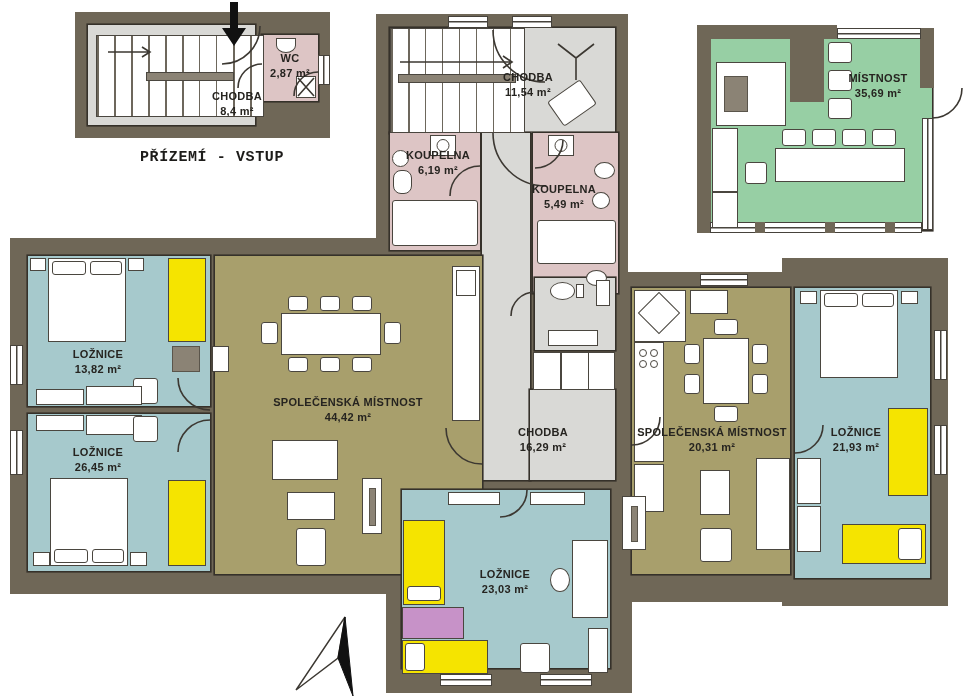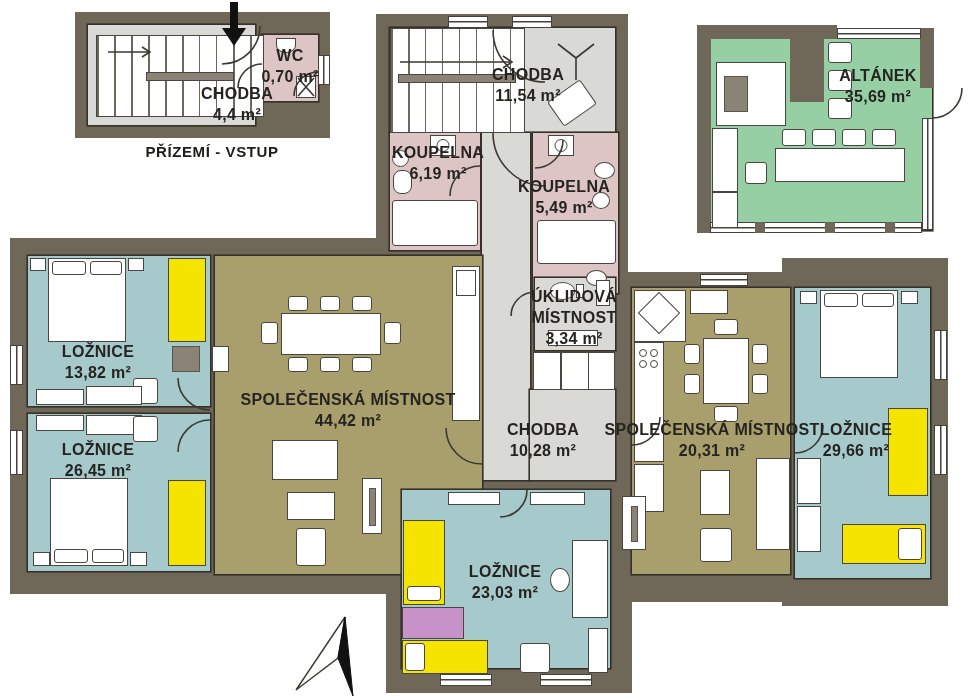--- a/index.html
+++ b/index.html
@@ -20,21 +20,21 @@
   .circle{border-radius:50%;}
   .stairs{position:absolute;background:#fff;border:1.5px solid #4a463f;box-sizing:border-box;z-index:3;
           background-image:repeating-linear-gradient(90deg,#6d675c 0 1.5px,transparent 1.5px 17px);}
   .rail{position:absolute;background:#8b8375;border:1px solid #4a463f;box-sizing:border-box;z-index:4;}
   .win{position:absolute;background:#fff;border:1px solid #46423b;box-sizing:border-box;z-index:3;background-repeat:no-repeat;}
   .win-h{background-image:linear-gradient(#46423b,#46423b);background-size:100% 1.5px;background-position:center;}
   .win-v{background-image:linear-gradient(#46423b,#46423b);background-size:1.5px 100%;background-position:center;}
   .closet{background-image:repeating-linear-gradient(90deg,transparent 0 26px,#4a463f 26px 27.5px);}
   .washer::after{content:'';position:absolute;left:50%;top:3px;width:11px;height:11px;border:1.2px solid #4a463f;border-radius:50%;transform:translateX(-50%);}
   .lbl{position:absolute;transform:translate(-50%,-50%);text-align:center;z-index:9;
-       font-weight:bold;font-size:16px;color:#262420;letter-spacing:.3px;line-height:1.32;white-space:nowrap;}
+       font-weight:bold;font-size:11px;color:#262420;letter-spacing:.3px;line-height:1.32;white-space:nowrap;}
   .lbl span{display:block;}
   .lbl.wrap{white-space:normal;width:86px;}
   .caption{position:absolute;transform:translate(-50%,-50%);z-index:9;font-weight:bold;font-size:15px;
            color:#1d1c1a;letter-spacing:.6px;white-space:nowrap;}
   svg.overlay{position:absolute;left:0;top:0;z-index:6;pointer-events:none;}
 </style>
 </head>
 <body>
 
 <div id="plan">
@@ -232,70 +232,66 @@
       <path d="M 230 2 h 8 v 26 h 8 l -12 18 -12 -18 h 8 z" fill="#111" stroke="none"></path>
     </g>
     <g>
       <polygon points="345,617 296,690 338,658" fill="#fff" stroke="#3c3832" stroke-width="1.4"></polygon>
       <polygon points="345,617 338,658 353,696" fill="#111" stroke="#111" stroke-width="1"></polygon>
     </g>
   </svg>
 
   <div class="lbl" style="left:237px;top:104px;">
     <span>CHODBA</span>
-      <span>4,4 m²</span>
+      <span>8,4 m²</span>
   </div>
   <div class="lbl" style="left:290px;top:66px;">
     <span>WC</span>
-      <span>0,70 m²</span>
-  </div>
-  <div class="caption" style="left:212px;top:151px;">PŘÍZEMÍ - VSTUP</div>
+      <span>2,87 m²</span>
+  </div>
+  <div class="caption" style="left:212px;top:157px;font-family:Liberation Mono, monospace;">PŘÍZEMÍ - VSTUP</div>
 
   <div class="lbl" style="left:528px;top:85px;">
     <span>CHODBA</span>
       <span>11,54 m²</span>
   </div>
   <div class="lbl" style="left:438px;top:163px;">
     <span>KOUPELNA</span>
       <span>6,19 m²</span>
   </div>
   <div class="lbl" style="left:564px;top:197px;">
     <span>KOUPELNA</span>
       <span>5,49 m²</span>
   </div>
-  <div class="lbl wrap" style="left:574px;top:318px;">
-    <span>ÚKLIDOVÁ MÍSTNOST</span>
-      <span>3,34 m²</span>
-  </div>
   <div class="lbl" style="left:878px;top:86px;">
-    <span>ALTÁNEK</span>
+    <span>MÍSTNOST</span>
       <span>35,69 m²</span>
   </div>
   <div class="lbl" style="left:98px;top:362px;">
     <span>LOŽNICE</span>
       <span>13,82 m²</span>
   </div>
   <div class="lbl" style="left:98px;top:460px;">
     <span>LOŽNICE</span>
       <span>26,45 m²</span>
   </div>
   <div class="lbl" style="left:348px;top:410px;">
     <span>SPOLEČENSKÁ MÍSTNOST</span>
       <span>44,42 m²</span>
   </div>
   <div class="lbl" style="left:543px;top:440px;">
     <span>CHODBA</span>
-      <span>10,28 m²</span>
+      <span>16,29 m²</span>
   </div>
   <div class="lbl" style="left:712px;top:440px;">
     <span>SPOLEČENSKÁ MÍSTNOST</span>
       <span>20,31 m²</span>
   </div>
   <div class="lbl" style="left:856px;top:440px;">
     <span>LOŽNICE</span>
-      <span>29,66 m²</span>
+      <span>21,93 m²</span>
   </div>
   <div class="lbl" style="left:505px;top:582px;">
     <span>LOŽNICE</span>
       <span>23,03 m²</span>
   </div>
 
 </div>
 
 </body></html>

